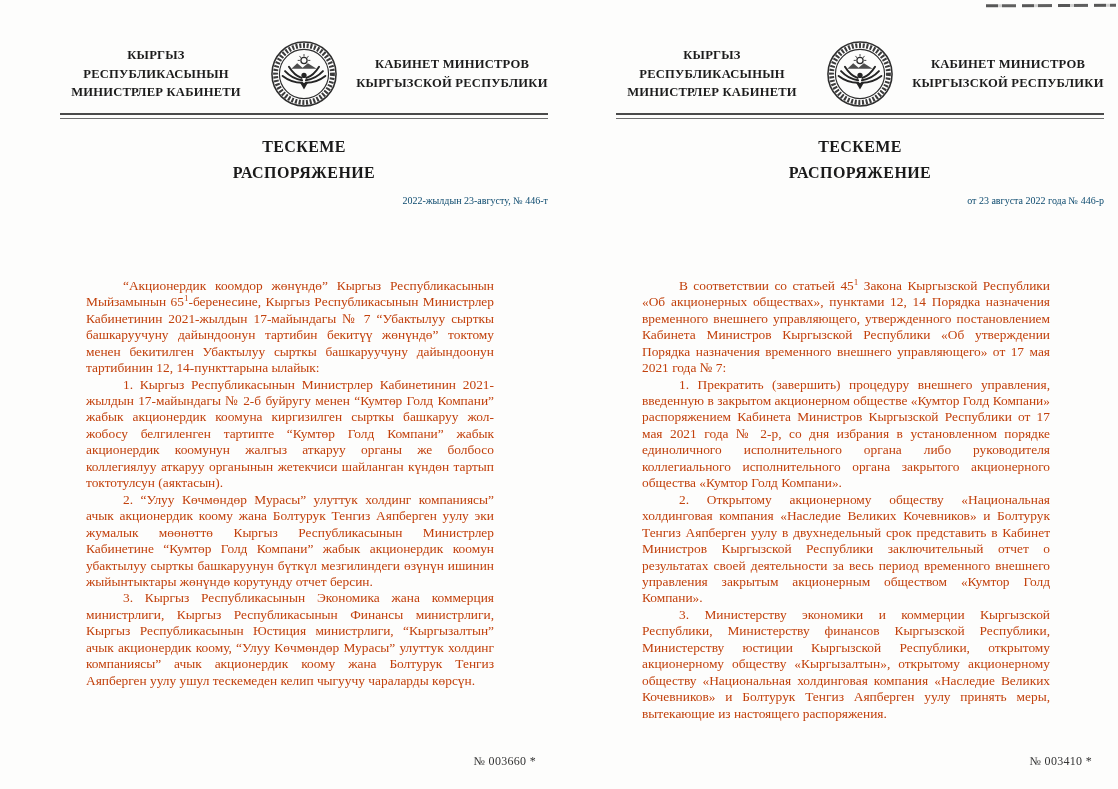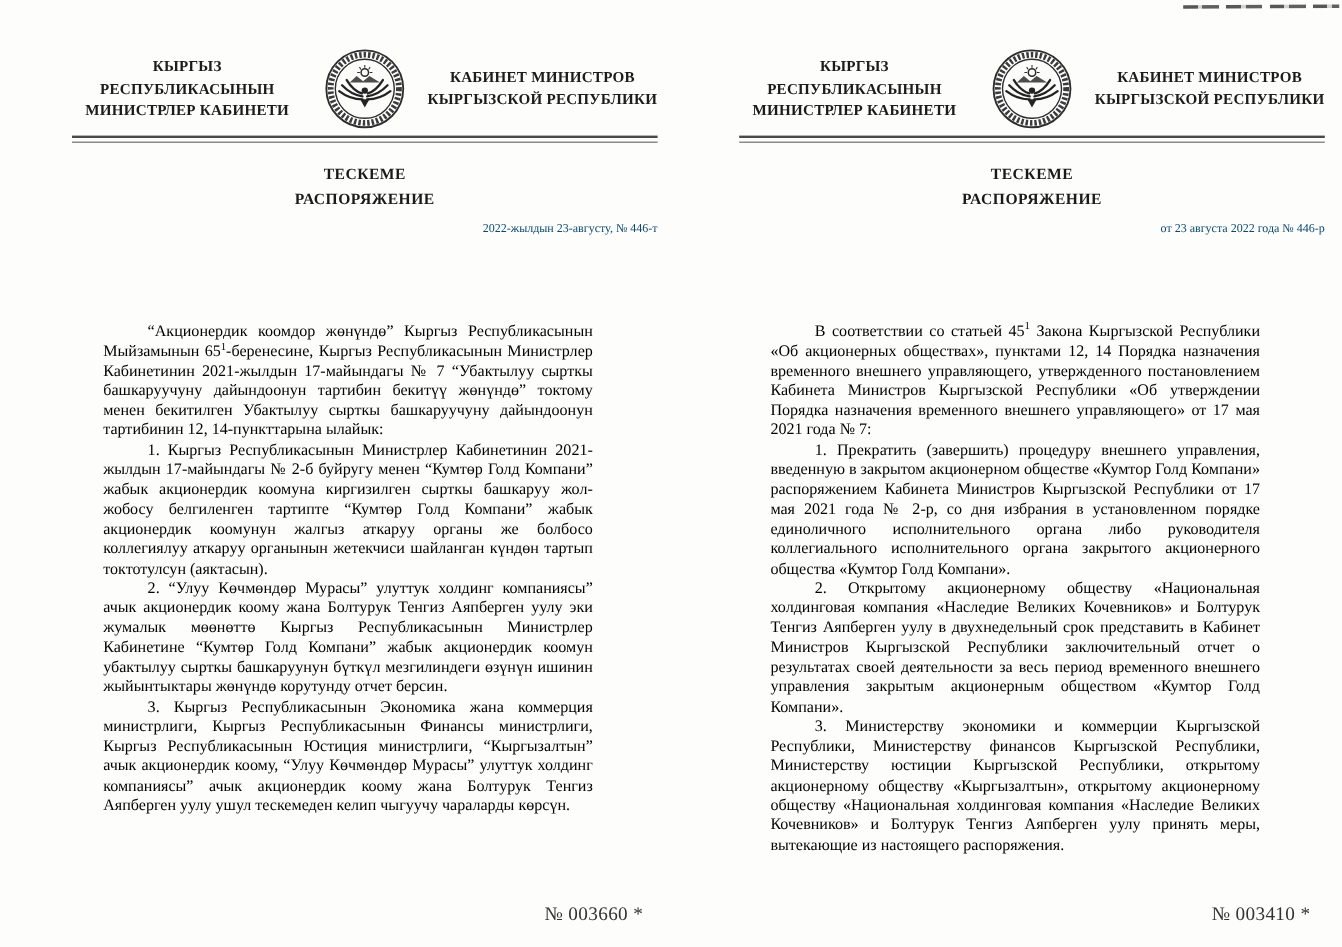--- a/index.html
+++ b/index.html
@@ -48,46 +48,46 @@
     margin-top:3px;
     height:3px;
     border-top:2px solid #4a4a4a;
     border-bottom:1.5px solid #6e6e6e;
   }
 
   .title {
     margin-top:15px;
     text-align:center;
     font-weight:700;
-    font-size:13px;
+    font-size:16px;
     letter-spacing:.4px;
     line-height:1.62;
     color:#1a1a1a;
   }
   .dateline {
     margin-top:9px;
     text-align:right;
     font-size:10px;
     color:#0c4a6e;
   }
 
   .body {
     margin:72px 54px 0 26px;
     font-size:13.4px;
     line-height:16.45px;
     text-align:justify;
-    color:#000000;
+    color:#c2410c;
   }
   .body p { margin:0; text-indent:37px; }
   .body sup { font-size:9px; line-height:0; vertical-align:super; }
 
   .footer {
     position:absolute;
     top:716px; right:12px;
-    font-size:16px;
+    font-size:12px;
     color:#333;
     letter-spacing:.3px;
   }
 </style>
 </head>
 <body>
 
 <div class="canvas">
   <div class="streak"></div>
   <div id="pages">

